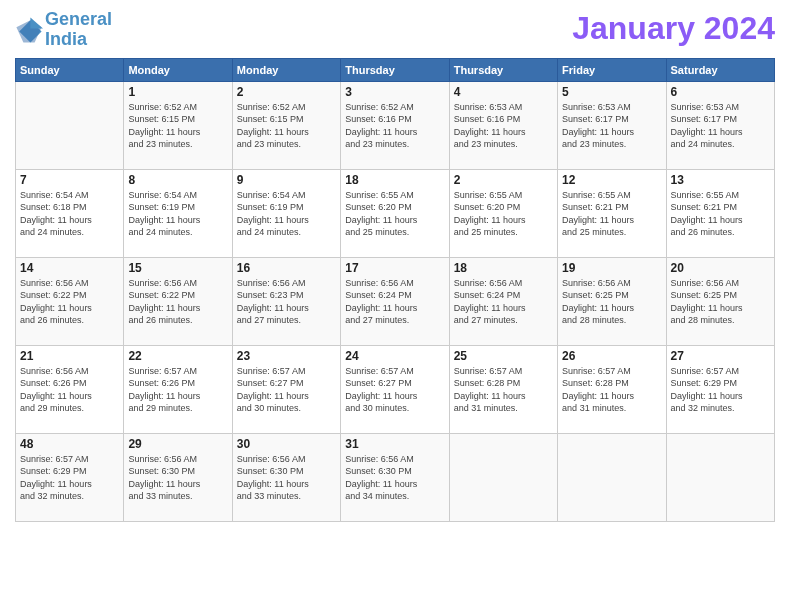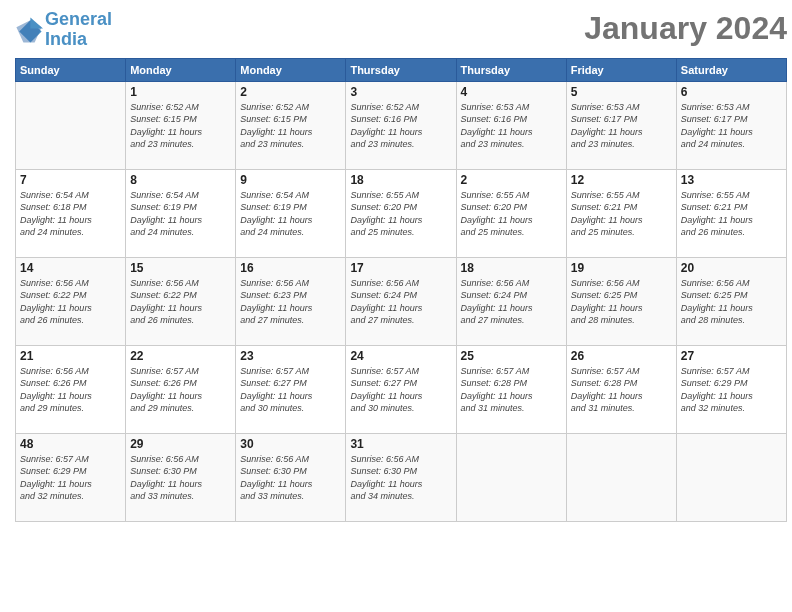--- a/index.html
+++ b/index.html
@@ -6,21 +6,21 @@
     body {
       width: 792px;
       height: 612px;
       font-family: Arial, Helvetica, sans-serif;
       background: #fff;
       overflow: hidden;
     }
     .page {
       width: 792px;
       height: 612px;
-      padding: 10px 5px 10px 15px;
+      padding: 10px 17px 10px 15px;
       display: flex;
       flex-direction: column;
     }
     .header {
       display: flex;
       justify-content: space-between;
       align-items: flex-start;
       margin-bottom: 8px;
     }
     .logo {
@@ -40,21 +40,21 @@
     .logo-icon {
       width: 28px;
       height: 28px;
     }
     .title-block {
       text-align: right;
     }
     .month-title {
       font-size: 32px;
       font-weight: bold;
-      color: #737373;
+      color: #8b5cf6;
     }
     .location {
       font-size: 14px;
       color: #555;
     }
     table {
       width: 100%;
       border-collapse: collapse;
       table-layout: fixed;
     }
@@ -82,21 +82,20 @@
     .day-number {
       font-size: 12px;
       font-weight: bold;
       color: #222;
       margin-bottom: 2px;
     }
     .day-info {
       font-size: 9px;
       color: #444;
       line-height: 1.4;
-      font-style: italic;
     }
     td.empty {
       background: #fff;
     }
     tbody tr:nth-child(odd) td.empty {
       background: #f9f9f9;
     }
   </style>
 </head>
 <body>

